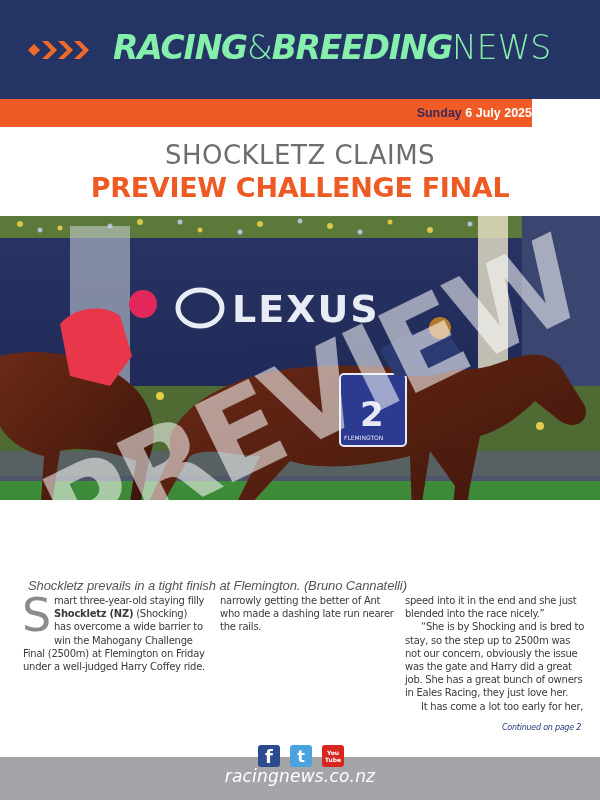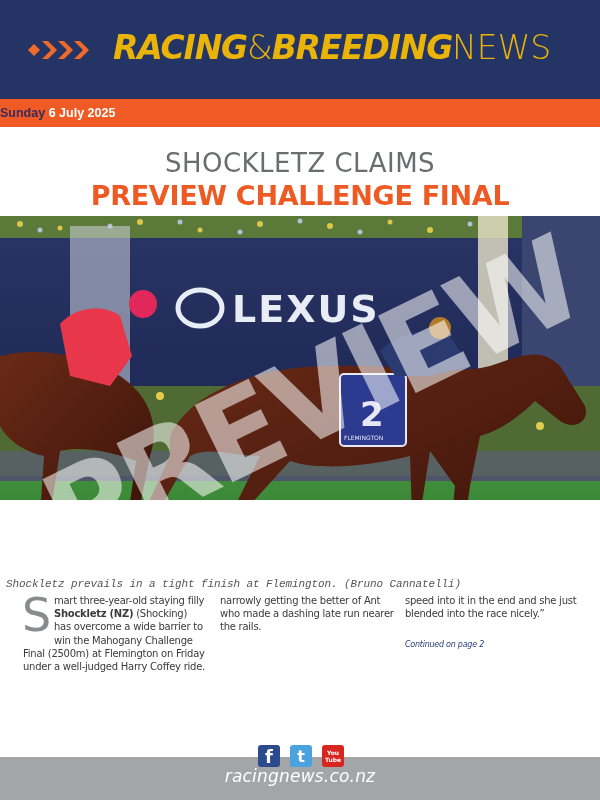--- a/index.html
+++ b/index.html
@@ -2,51 +2,51 @@
 <html><head>
 <meta charset="utf-8">
 <style>
   * { box-sizing: border-box; margin: 0; padding: 0; }
   html, body { width: 600px; height: 800px; overflow: hidden; background: #ffffff; }
   body { font-family: "Liberation Sans", "DejaVu Sans", sans-serif; position: relative; }
 
   
   .masthead { position: absolute; left: 0; top: 0; width: 600px; height: 99px; background: #233465; }
   .chevrons { position: absolute; left: 28px; top: 39px; width: 70px; height: 22px; }
-  .brand { position: absolute; left: 113px; top: 28px; height: 50px; white-space: nowrap; color: #eab308; }
+  .brand { position: absolute; left: 113px; top: 28px; height: 50px; white-space: nowrap; color: #86efac; }
   .brand .b1 { font-family: "DejaVu Sans", sans-serif; font-weight: 700; font-style: italic; font-size: 33px; letter-spacing: -1.2px; }
   .brand .amp { font-family: "DejaVu Sans", sans-serif; font-weight: 300; font-size: 33px; letter-spacing: -1px; }
   .brand .news { font-family: "DejaVu Sans", sans-serif; font-weight: 200; font-size: 33px; letter-spacing: 0px; }
 
-  .datebar { position: absolute; left: 0; top: 99px; width: 600px; height: 28px; background: #f05a24; text-align: left; }
+  .datebar { position: absolute; left: 0; top: 99px; width: 532px; height: 28px; background: #f05a24; text-align: right; }
   .datebar .txt { font-family: "Liberation Sans", sans-serif; font-size: 12.5px; line-height: 28px; font-weight: 700; }
   .datebar .day { color: #3b2a5a; }
   .datebar .date { color: #ffffff; }
 
   
-  .headline { position: absolute; left: 0; top: 148px; width: 600px; text-align: center; }
+  .headline { position: absolute; left: 0; top: 140px; width: 600px; text-align: center; }
   .headline .l1 { font-family: "DejaVu Sans", sans-serif; font-size: 26px; color: #6b6d70; letter-spacing: 0.5px; line-height: 31px; font-weight: 400; }
   .headline .l2 { font-family: "DejaVu Sans", sans-serif; font-size: 27px; color: #ee5a24; font-weight: 700; line-height: 34px; letter-spacing: -0.3px; }
 
   
   .photo { position: absolute; left: 0; top: 216px; width: 600px; height: 284px; overflow: hidden; background: #1f2a55; }
   .photo svg { position: absolute; left: 0; top: 0; }
 
-  .caption { position: absolute; left: 6px; top: 578px; font-family: Liberation Mono, monospace; font-style: italic; font-size: 11px; color: #555; letter-spacing: -0.1px; }
+  .caption { position: absolute; left: 28px; top: 578px; font-family: Liberation Sans, sans-serif; font-style: italic; font-size: 13px; color: #555; letter-spacing: -0.1px; }
 
   
   .col { position: absolute; top: 594px; font-family: "DejaVu Sans", sans-serif; font-size: 10px; line-height: 13.2px; color: #3a3a3a; letter-spacing: -0.25px; }
   .col p { margin: 0; }
   .col .indent { text-indent: 16px; }
   .col1 { left: 23px; width: 182px; }
   .col2 { left: 220px; width: 182px; }
   .col3 { left: 405px; width: 180px; }
   .dropcap { float: left; font-family: "DejaVu Sans", sans-serif; font-size: 46px; line-height: 38px; color: #8a8b8e; margin: 2px 3px 0 -1px; font-weight: 400; }
   .bold { font-weight: 700; }
-  .cont { text-align: left; font-style: italic; font-size: 8px; color: #2b3b7a; margin-top: 18px; padding-right: 4px; }
+  .cont { text-align: right; font-style: italic; font-size: 8px; color: #2b3b7a; margin-top: 8px; padding-right: 4px; }
 
   
   .footer { position: absolute; left: 0; top: 757px; width: 600px; height: 43px; background: #a3a5a8; }
   .url { position: absolute; left: 0; top: 766px; width: 600px; text-align: center; font-family: "DejaVu Sans", sans-serif; font-style: italic; font-size: 17px; color: #ffffff; letter-spacing: 0.2px; }
   .social { position: absolute; top: 745px; width: 22px; height: 22px; border-radius: 3px; display: flex; align-items: center; justify-content: center; color: #fff; }
   .fb { left: 258px; background: #2b4b8e; font-family: "DejaVu Sans", sans-serif; font-weight: 700; font-size: 18px; }
   .tw { left: 290px; background: #4aa3df; font-family: "DejaVu Sans", sans-serif; font-weight: 700; font-size: 16px; }
   .yt { left: 322px; background: #d7261e; font-family: "DejaVu Sans", sans-serif; font-weight: 700; font-size: 6px; line-height: 7px; flex-direction: column; text-align: center; }
 </style>
 </head>
@@ -165,20 +165,22 @@
     <span class="dropcap">S</span><span>mart three-year-old staying filly </span><span class="bold">Shockletz (NZ)</span><span> (Shocking) has overcome a wide barrier to win the Mahogany Challenge Final (2500m) at Flemington on Friday under a well-judged Harry Coffey ride.</span>
   </p>
 </div>
 
 <div class="col col2">
   <p>narrowly getting the better of Ant who made a dashing late run nearer the rails.</p>
 </div>
 
 <div class="col col3">
   <p>speed into it in the end and she just blended into the race nicely.”</p>
+  <p class="indent">“She is by Shocking and is bred to stay, so the step up to 2500m was not our concern, obviously the issue was the gate and Harry did a great job. She has a great bunch of owners in Eales Racing, they just love her.</p>
+  <p class="indent">It has come a lot too early for her,</p>
   <div class="cont">Continued on  page  2</div>
 </div>
 
 <div class="footer"></div>
 <a class="social fb">
     <span>f</span>
   </a>
 <a class="social tw">
     <span>t</span>
   </a>

